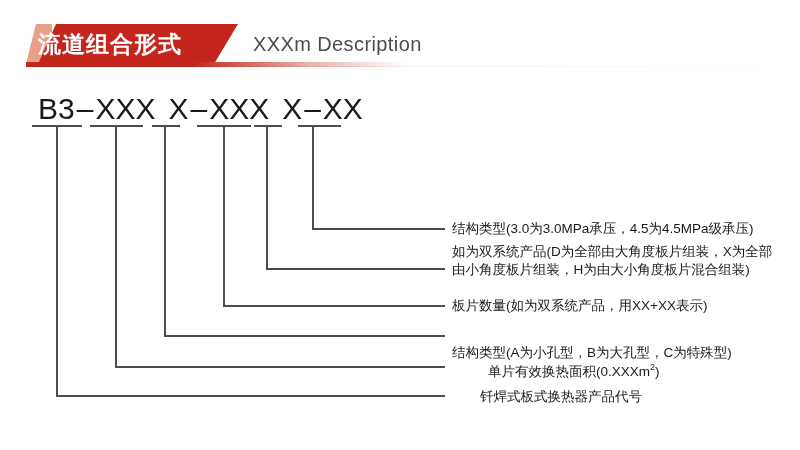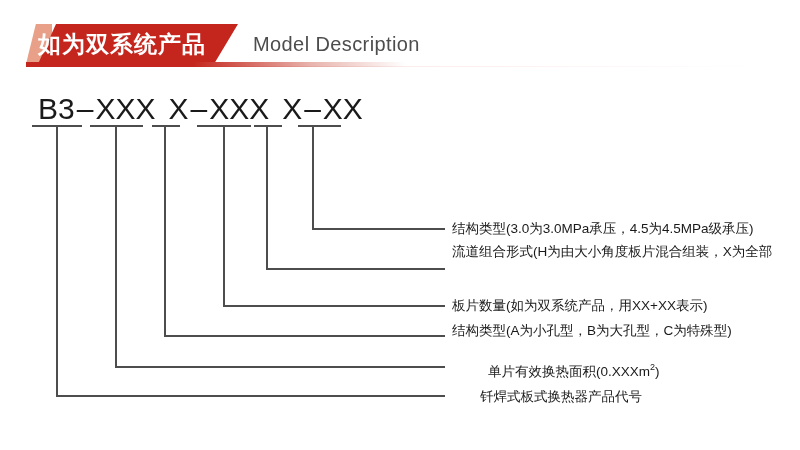--- a/index.html
+++ b/index.html
@@ -134,22 +134,22 @@
   }
 </style>
 </head>
 <body>
 
 <div id="header">
   <div id="header-banner">
     <div class="banner-accent"></div>
     <div class="banner-red"></div>
   </div>
-  <div id="banner-title">如为双系统产品</div>
-  <div id="header-subtitle">Model Description</div>
+  <div id="banner-title">流道组合形式</div>
+  <div id="header-subtitle">XXXm Description</div>
   <div id="header-rule"></div>
   <div id="header-rule-fade"></div>
 </div>
 
 <div id="model-code">
   <span class="seg">B3</span><span class="dash">–</span><span class="seg">XXX</span><span class="gap-wide"></span><span class="seg">X</span><span class="dash">–</span><span class="seg">XXX</span><span class="gap-wide"></span><span class="seg">X</span><span class="dash">–</span><span class="seg">XX</span>
 </div>
 
 <svg id="diagram" width="800" height="450" viewBox="0 0 800 450">
   <g stroke="#4d4d4d" stroke-width="1.6" fill="none" shape-rendering="crispEdges">
@@ -171,22 +171,23 @@
 
     <polyline points="116,126 116,367 445,367"></polyline>
 
     <polyline points="57,126 57,396 445,396"></polyline>
   </g>
 </svg>
 
 <div class="desc" style="top:220px;">结构类型(3.0为3.0MPa承压，4.5为4.5MPa级承压)</div>
 
 <div class="desc" style="top:243px;">
-  <div>流道组合形式(H为由大小角度板片混合组装，X为全部</div>
+  <div>如为双系统产品(D为全部由大角度板片组装，X为全部</div>
+  <div>由小角度板片组装，H为由大小角度板片混合组装)</div>
 </div>
 
 <div class="desc" style="top:297px;">板片数量(如为双系统产品，用XX+XX表示)</div>
 
-<div class="desc" style="top:322px;text-align:right;">结构类型(A为小孔型，B为大孔型，C为特殊型)</div>
+<div class="desc" style="top:344px;text-align:right;">结构类型(A为小孔型，B为大孔型，C为特殊型)</div>
 
 <div class="desc" style="top:358px;margin-left:36px;"><span>单片有效换热面积(0.XXXm</span><sup>2</sup><span>)</span></div>
 
 <div class="desc" style="top:388px;margin-left:28px;">钎焊式板式换热器产品代号</div>
 
 </body></html>

